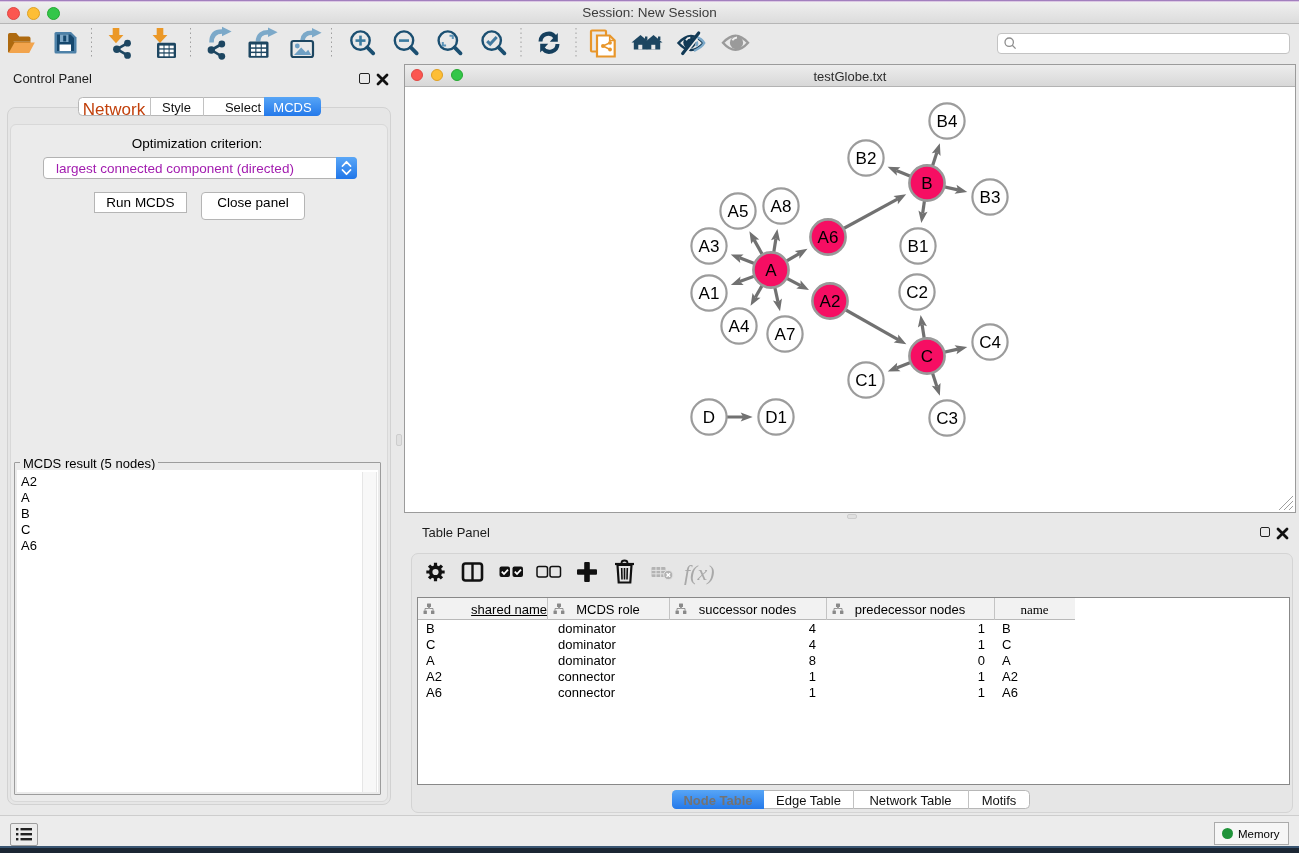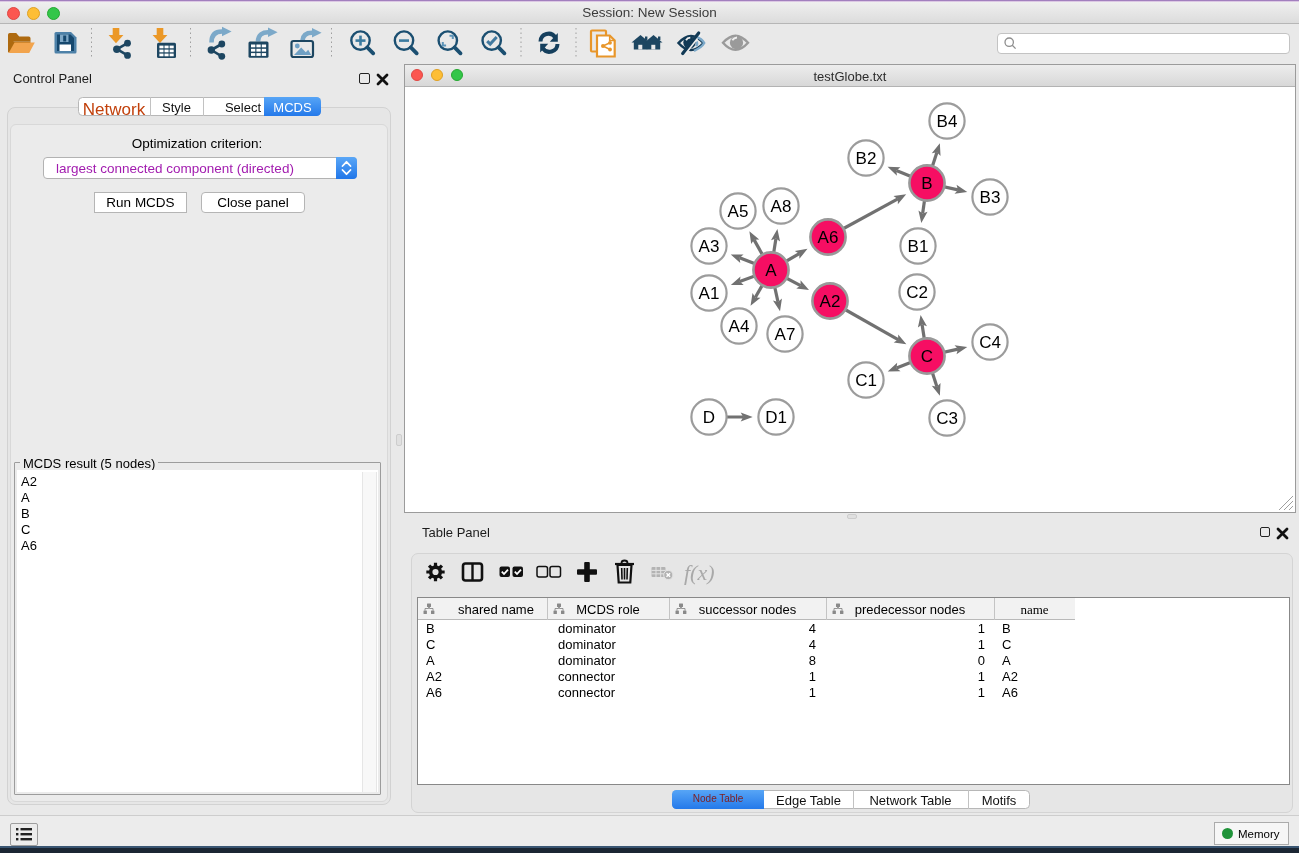--- a/index.html
+++ b/index.html
@@ -207,21 +207,21 @@
 
 <div class="abs" style="left:43px;top:157px;width:314px;height:22px;background:#fff;border:1px solid #b2b2b2;border-radius:4px;"></div>
 <div class="abs" style="left:336px;top:157px;width:21px;height:22px;background:linear-gradient(#5aa7f7,#2076e9);border-radius:0 4px 4px 0;"></div>
 <svg class="abs" style="left:340px;top:160px;" width="13" height="16" viewBox="0 0 13 16">
     <path d="M2.5 6 L6.5 1.8 L10.5 6" fill="none" stroke="#fff" stroke-width="1.8" stroke-linecap="round" stroke-linejoin="round"></path>
     <path d="M2.5 10 L6.5 14.2 L10.5 10" fill="none" stroke="#fff" stroke-width="1.8" stroke-linecap="round" stroke-linejoin="round"></path>
   </svg>
 <div class="abs" style="left:56px;top:161px;font-size:13.5px;color:#a21caf;">largest connected component (directed)</div>
 
 <div class="abs" style="left:94px;top:192px;width:93px;height:21px;background:#fff;border:1px solid #b5b5b5;border-radius:0;text-align:center;font-size:13.5px;color:#000;line-height:19px;">Run MCDS</div>
-<div class="abs" style="left:201px;top:192px;width:104px;height:21px;background:#fff;border:1px solid #b5b5b5;border-radius:4px;text-align:center;font-size:13.5px;color:#000;line-height:19px;">Close panel</div>
+<div class="abs" style="left:201px;top:192px;width:104px;height:28px;background:#fff;border:1px solid #b5b5b5;border-radius:4px;text-align:center;font-size:13.5px;color:#000;line-height:19px;">Close panel</div>
 
 <div class="abs" style="left:14px;top:462px;width:367px;height:333px;border:1px solid #9c9c9c;border-radius:1px;"></div>
 <div class="abs" style="left:20px;top:456px;background:#ebebeb;padding:0 3px;font-size:13px;color:#000;">MCDS result (5 nodes)</div>
 <div class="abs" style="left:17px;top:470px;width:361px;height:322px;background:#fff;"></div>
 <div class="abs" style="left:362px;top:472px;width:15px;height:320px;background:#f8f8f8;border-left:1px solid #e6e6e6;border-right:1px solid #e6e6e6;"></div>
 <div class="abs" style="left:21px;top:474px;font-size:13px;color:#000;line-height:16px;">A2<br>A<br>B<br>C<br>A6</div>
 
 <div class="abs" style="left:404px;top:64px;width:892px;height:449px;background:#fff;border:1px solid #9b9b9b;"></div>
 <div class="abs" style="left:405px;top:65px;width:890px;height:22px;background:linear-gradient(#ededed,#d8d8d8);border-bottom:1px solid #b3b3b3;"></div>
 <div class="tl" style="left:411px;top:69px;width:12px;height:12px;background:#fc5650;border:0.5px solid #df4744;"></div>
@@ -375,21 +375,21 @@
   </g>
   <circle cx="668.3" cy="575" r="4.6" fill="#b3b3b3" stroke="#e4e4e4" stroke-width="1"></circle>
   <path d="M666.5,573.2 L670.1,576.8 M670.1,573.2 L666.5,576.8" stroke="#fff" stroke-width="1.4"></path>
 
   <text x="684" y="580" font-family="Liberation Serif, serif" font-style="italic" font-size="22" fill="#a9a9a9">f(x)</text>
 </svg>
 
 <div class="abs" style="left:417px;top:597px;width:873px;height:188px;background:#fff;border:1px solid #888;"></div>
 <div class="abs" style="left:418px;top:598px;width:657px;height:22px;background:#f2f2f2;border-bottom:1px solid #b9b9b9;"></div>
 <div class="abs" id="table-content">
-    <div class="abs" style="left:431px;top:602px;width:130px;text-align:center;font-size:13px;color:#000;">shared name</div>
+    <div class="abs" style="left:417px;top:602px;width:130px;text-align:right;font-size:13px;color:#000;text-decoration:underline;">shared name</div>
     <svg class="abs" style="left:423px;top:603px;" width="12" height="12" viewBox="0 0 12 12">
       <g fill="#8a8a8a">
         <rect x="4" y="0.5" width="4" height="3.4" rx="0.5"></rect>
         <rect x="0.5" y="7.5" width="3.4" height="3.4" rx="0.5"></rect>
         <rect x="8" y="7.5" width="3.4" height="3.4" rx="0.5"></rect>
         <path d="M5.6 4 L5.6 5.5 L2 5.5 L2 7.5 M6.4 4 L6.4 5.5 L10 5.5 L10 7.5" stroke="#8a8a8a" stroke-width="0.9" fill="none"></path>
       </g>
     </svg>
     <div class="abs" style="left:547px;top:598px;width:1px;height:22px;background:#c4c4c4;"></div>
     <div class="abs" style="left:547px;top:602px;width:122px;text-align:center;font-size:13px;color:#000;">MCDS role</div>
@@ -447,21 +447,21 @@
     <div class="abs" style="left:558px;top:684.5px;font-size:13px;color:#000;">connector</div>
     <div class="abs" style="left:680px;top:684.5px;width:136px;text-align:right;font-size:13px;color:#000;">1</div>
     <div class="abs" style="left:838px;top:684.5px;width:147px;text-align:right;font-size:13px;color:#000;">1</div>
     <div class="abs" style="left:1002px;top:684.5px;font-size:13px;color:#000;">A6</div>
   </div>
 
 <div class="abs" style="left:672px;top:790px;width:358px;height:19px;background:#fff;border:1px solid #b7b7b7;border-radius:4.5px;"></div>
 <div class="abs" style="left:672px;top:790px;width:92px;height:19px;background:linear-gradient(#57a5f6,#2479ea);border-radius:4.5px 0 0 4.5px;"></div>
 <div class="abs" style="left:853px;top:790px;width:1px;height:19px;background:#c2c2c2;"></div>
 <div class="abs" style="left:968px;top:790px;width:1px;height:19px;background:#c2c2c2;"></div>
-<div class="abs" style="left:672px;top:793px;width:92px;height:14px;text-align:center;font-size:10px;color:#7f1d1d;">Node Table</div>
+<div class="abs" style="left:672px;top:793px;width:92px;height:14px;text-align:center;font-size:13px;color:#737373;font-weight:bold;">Node Table</div>
 <div class="abs" style="left:764px;top:793px;width:89px;height:14px;text-align:center;font-size:13px;color:#111;">Edge Table</div>
 <div class="abs" style="left:853px;top:793px;width:115px;height:14px;text-align:center;font-size:13px;color:#111;">Network Table</div>
 <div class="abs" style="left:968px;top:793px;width:62px;height:14px;text-align:center;font-size:13px;color:#111;">Motifs</div>
 
 <div class="abs" style="left:0;top:815px;width:1299px;height:33px;background:#ececec;border-top:1px solid #cdcdcd;"></div>
 <div class="abs" style="left:10px;top:823px;width:28px;height:23px;background:#ececec;border:1px solid #9e9e9e;border-radius:2px;"></div>
 <svg class="abs" style="left:16px;top:828px;" width="16" height="13" viewBox="0 0 16 13">
     <g fill="#222">
       <rect x="0" y="0" width="2.4" height="2.4"></rect>
       <rect x="4.5" y="0" width="11.5" height="2.4"></rect>

